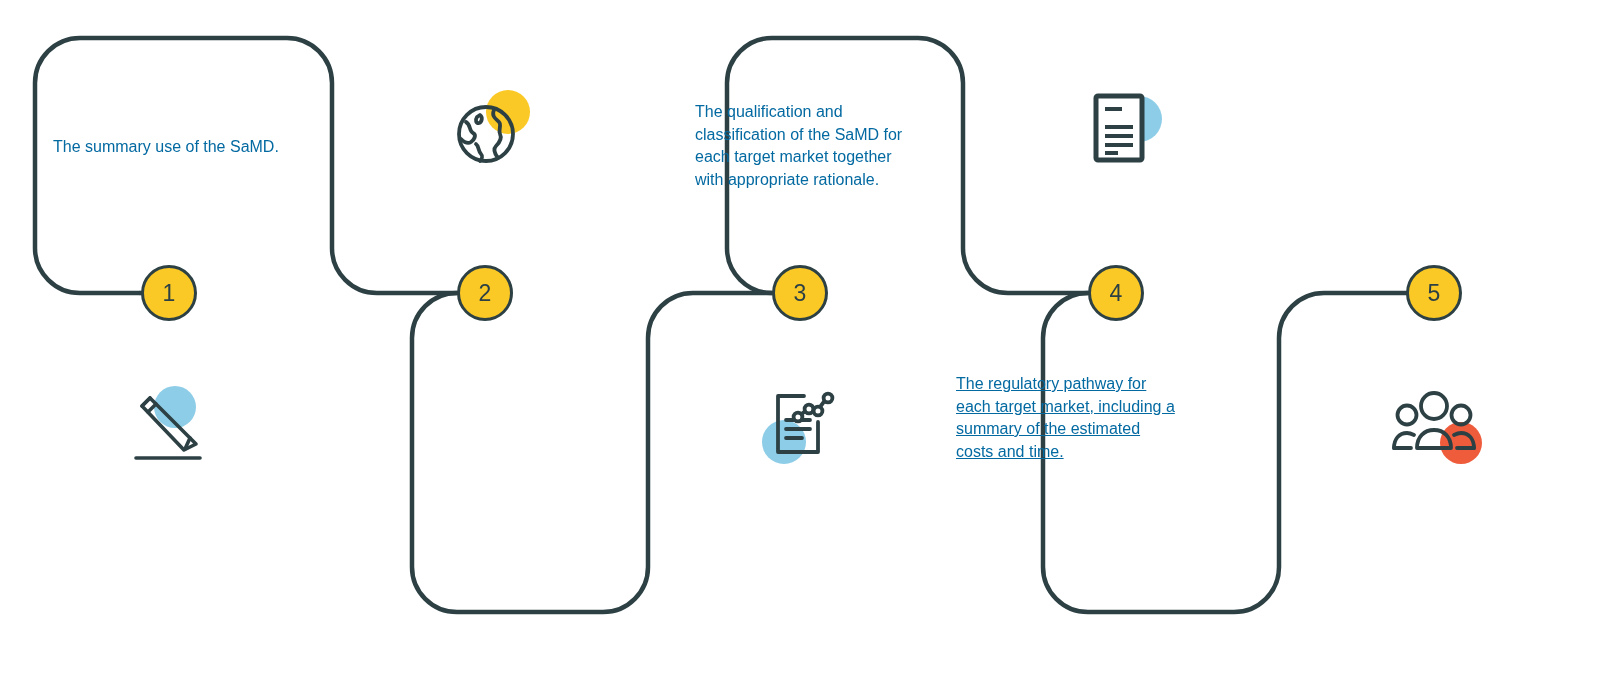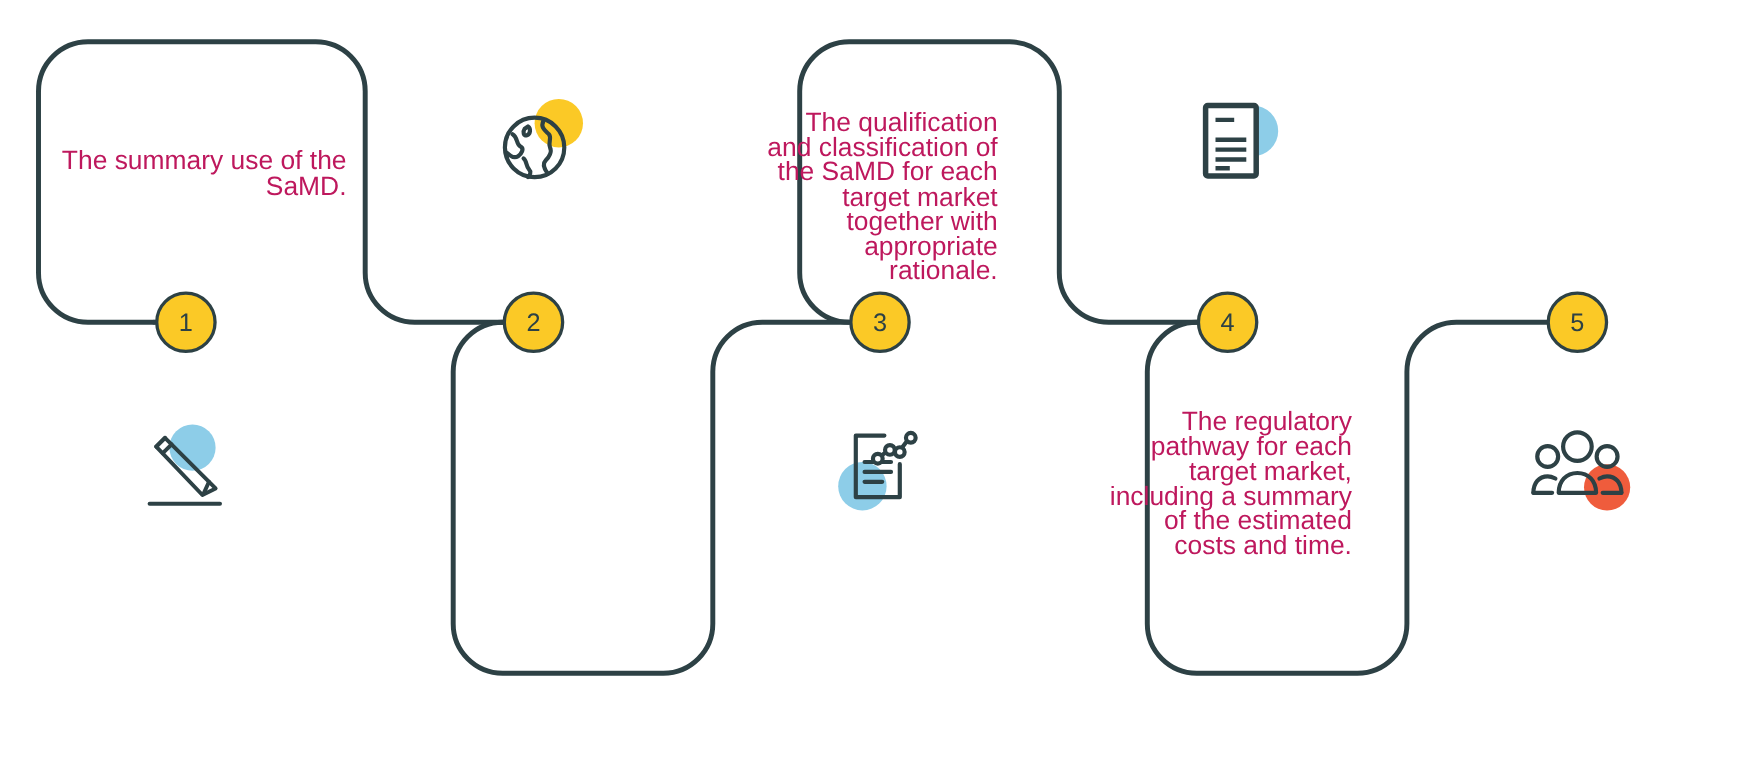--- a/index.html
+++ b/index.html
@@ -34,23 +34,23 @@
     justify-content: center;
     color: #2D4145;
     font-size: 23px;
     font-weight: normal;
     font-family: "Liberation Sans", sans-serif;
     letter-spacing: 0px;
   }
   
   .step-text {
     position: absolute;
-    text-align: right;
-    color: #be185d;
-    font-size: 24px;
+    text-align: left;
+    color: #0369a1;
+    font-size: 16px;
     line-height: 22.5px;
     font-family: "Liberation Sans", sans-serif;
   }
   
   .icon-group {
     position: absolute;
     width: 96px;
     height: 96px;
   }
   .icon-blob {
@@ -139,21 +139,21 @@
   </div>
   <div class="step-node" style="left:1406px; top:265px;">
     <span>5</span>
   </div>
 
   <div class="step-text" style="left:53px; top:136px; width:262px;">The summary use of the SaMD.</div>
 
 
   <div class="step-text" style="left:695px; top:101px; width:212px;">The qualification and classification of the SaMD for each target market together with appropriate rationale.</div>
 
-  <div class="step-text" style="left:1005px; top:373px; width:224px;">The regulatory pathway for each target market, including a summary of the estimated costs and time.</div>
+  <div class="step-text" style="left:956px; top:373px; width:224px;text-decoration:underline;">The regulatory pathway for each target market, including a summary of the estimated costs and time.</div>
 
 
   <div class="icon-group" style="left:128px; top:378px;">
     <div class="icon-blob" style="left:26px; top:8px; width:42px; height:42px; background:#8DCDE8;"></div>
     <svg class="icon-art" viewBox="0 0 96 96" xmlns="http://www.w3.org/2000/svg">
       <g fill="none" stroke="#2D4145" stroke-width="3.6" stroke-linecap="round" stroke-linejoin="round">
 
         <path d="M14 28 L22 20 L68 66 L56 72 Z"></path>
 
         <path d="M14 28 L22 20"></path>

